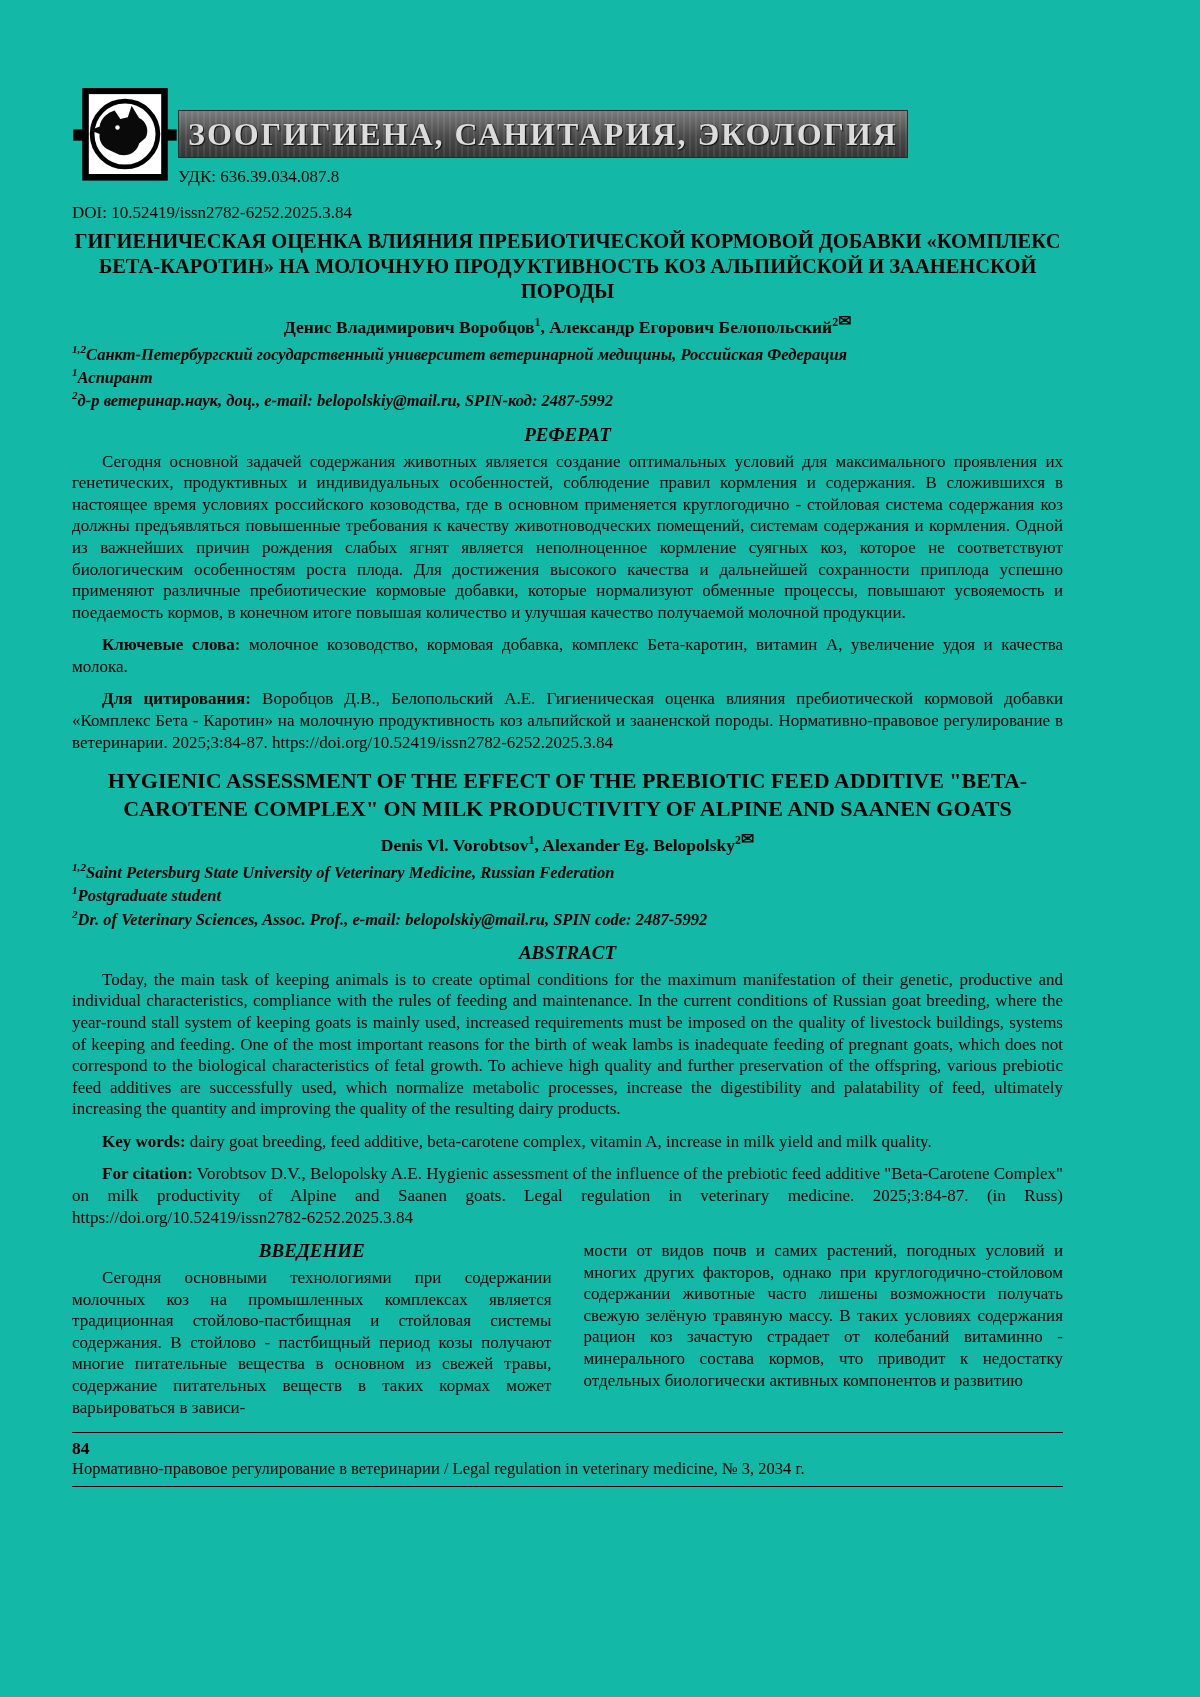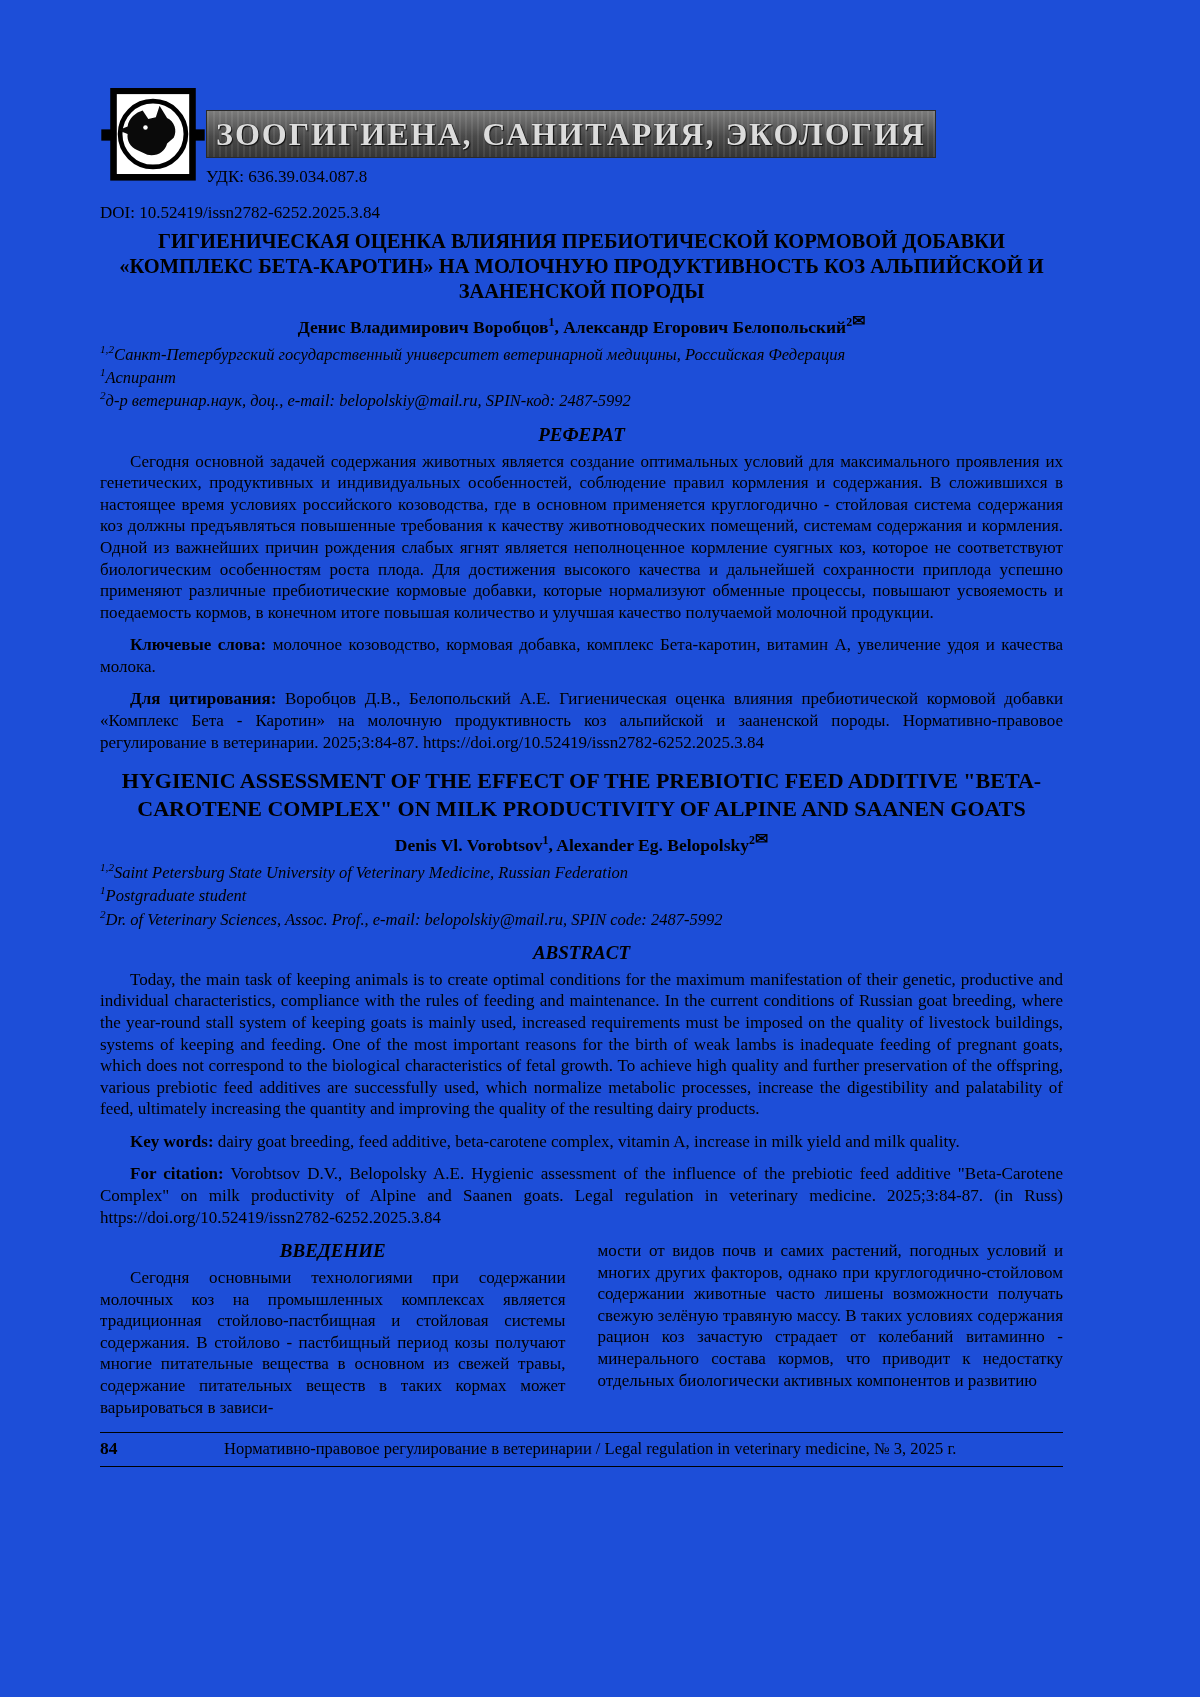--- a/index.html
+++ b/index.html
@@ -2,24 +2,24 @@
 <html><head>
 <meta charset="utf-8">
 <style>
   * { box-sizing: border-box; margin: 0; padding: 0; }
   html,body { background:#fff; }
   .page {
     position: relative;
     width: 1200px;
     height: 1697px;
     margin: 0 auto;
-    background: #1d4ed8;
+    background: #14b8a6;
     color: #000;
     font-family: "Liberation Serif", serif;
-    padding: 88px 137px 0 100px;
+    padding: 88px 137px 0 72px;
     overflow: hidden;
   }
   
   .masthead { display: flex; width: 836px; align-items: flex-start; }
   .logo { width: 106px; height: 94px; flex: none; }
   .masthead-right { flex: 1; padding-top: 22px; }
   .band {
     height: 48px;
     display: flex; align-items: center; justify-content: center;
     background-image:
@@ -41,21 +41,21 @@
   .title-ru {
     margin-top: 6px;
     text-align: center;
     font-weight: bold;
     font-size: 20.5px;
     line-height: 1.22;
   }
   .authors { text-align: center; font-weight: bold; font-size: 17.5px; margin-top: 7px; }
   sup { font-size: 68%; }
   .envelope { font-size: 90%; }
-  .affil { font-style: italic; font-size: 16.5px; line-height: 1.32; }
+  .affil { font-style: italic; font-size: 16.5px; line-height: 1.32; font-weight: bold; }
   .affil-block { margin-top: 4px; }
   .centered { text-align: left; }
   
   .sec-heading { font-size: 19px; font-weight: bold; font-style: italic; margin: 12px 0 5px; text-align: center; }
   p.body { font-size: 17px; line-height: 1.27; text-align: justify; }
   .indent { text-indent: 30px; }
   .mt { margin-top: 11px; }
   .title-en {
     margin-top: 14px;
     text-align: center;
@@ -68,20 +68,21 @@
   .col { flex: 1 1 0; min-width: 0; }
   .col .sec-heading { margin-top: 0; }
   
   .footer {
     margin-top: 14px;
     border-top: 1.5px solid #000;
     border-bottom: 1.5px solid #000;
     padding: 5px 0 7px;
     display: flex;
     align-items: baseline;
+    flex-direction: column;
   }
   .page-num { font-size: 17.5px; font-weight: bold; flex: none; }
   .journal-line { flex: 1; text-align: center; font-size: 16.5px; }
 </style>
 </head>
 <body>
 
 <div class="page">
 
   <div class="masthead">
@@ -147,16 +148,16 @@
       <div class="sec-heading">ВВЕДЕНИЕ</div>
       <p class="body indent">Сегодня основными технологиями при содержании молочных коз на промышленных комплексах является традиционная стойлово-пастбищная и стойловая системы содержания. В стойлово - пастбищный период козы получают многие питательные вещества в основном из свежей травы, содержание питательных веществ в таких кормах может варьироваться в зависи-</p>
     </div>
     <div class="col">
       <p class="body">мости от видов почв и самих растений, погодных условий и многих других факторов, однако при круглогодично-стойловом содержании животные часто лишены возможности получать свежую зелёную травяную массу. В таких условиях содержания рацион коз зачастую страдает от колебаний витаминно - минерального состава кормов, что приводит к недостатку отдельных биологически активных компонентов и развитию</p>
     </div>
   </div>
 
   <div class="footer">
     <span class="page-num">84</span>
-    <span class="journal-line">Нормативно-правовое регулирование в ветеринарии / Legal regulation in veterinary medicine, № 3, 2025 г.</span>
+    <span class="journal-line">Нормативно-правовое регулирование в ветеринарии / Legal regulation in veterinary medicine, № 3, 2034 г.</span>
   </div>
 
 </div>
 
 </body></html>

